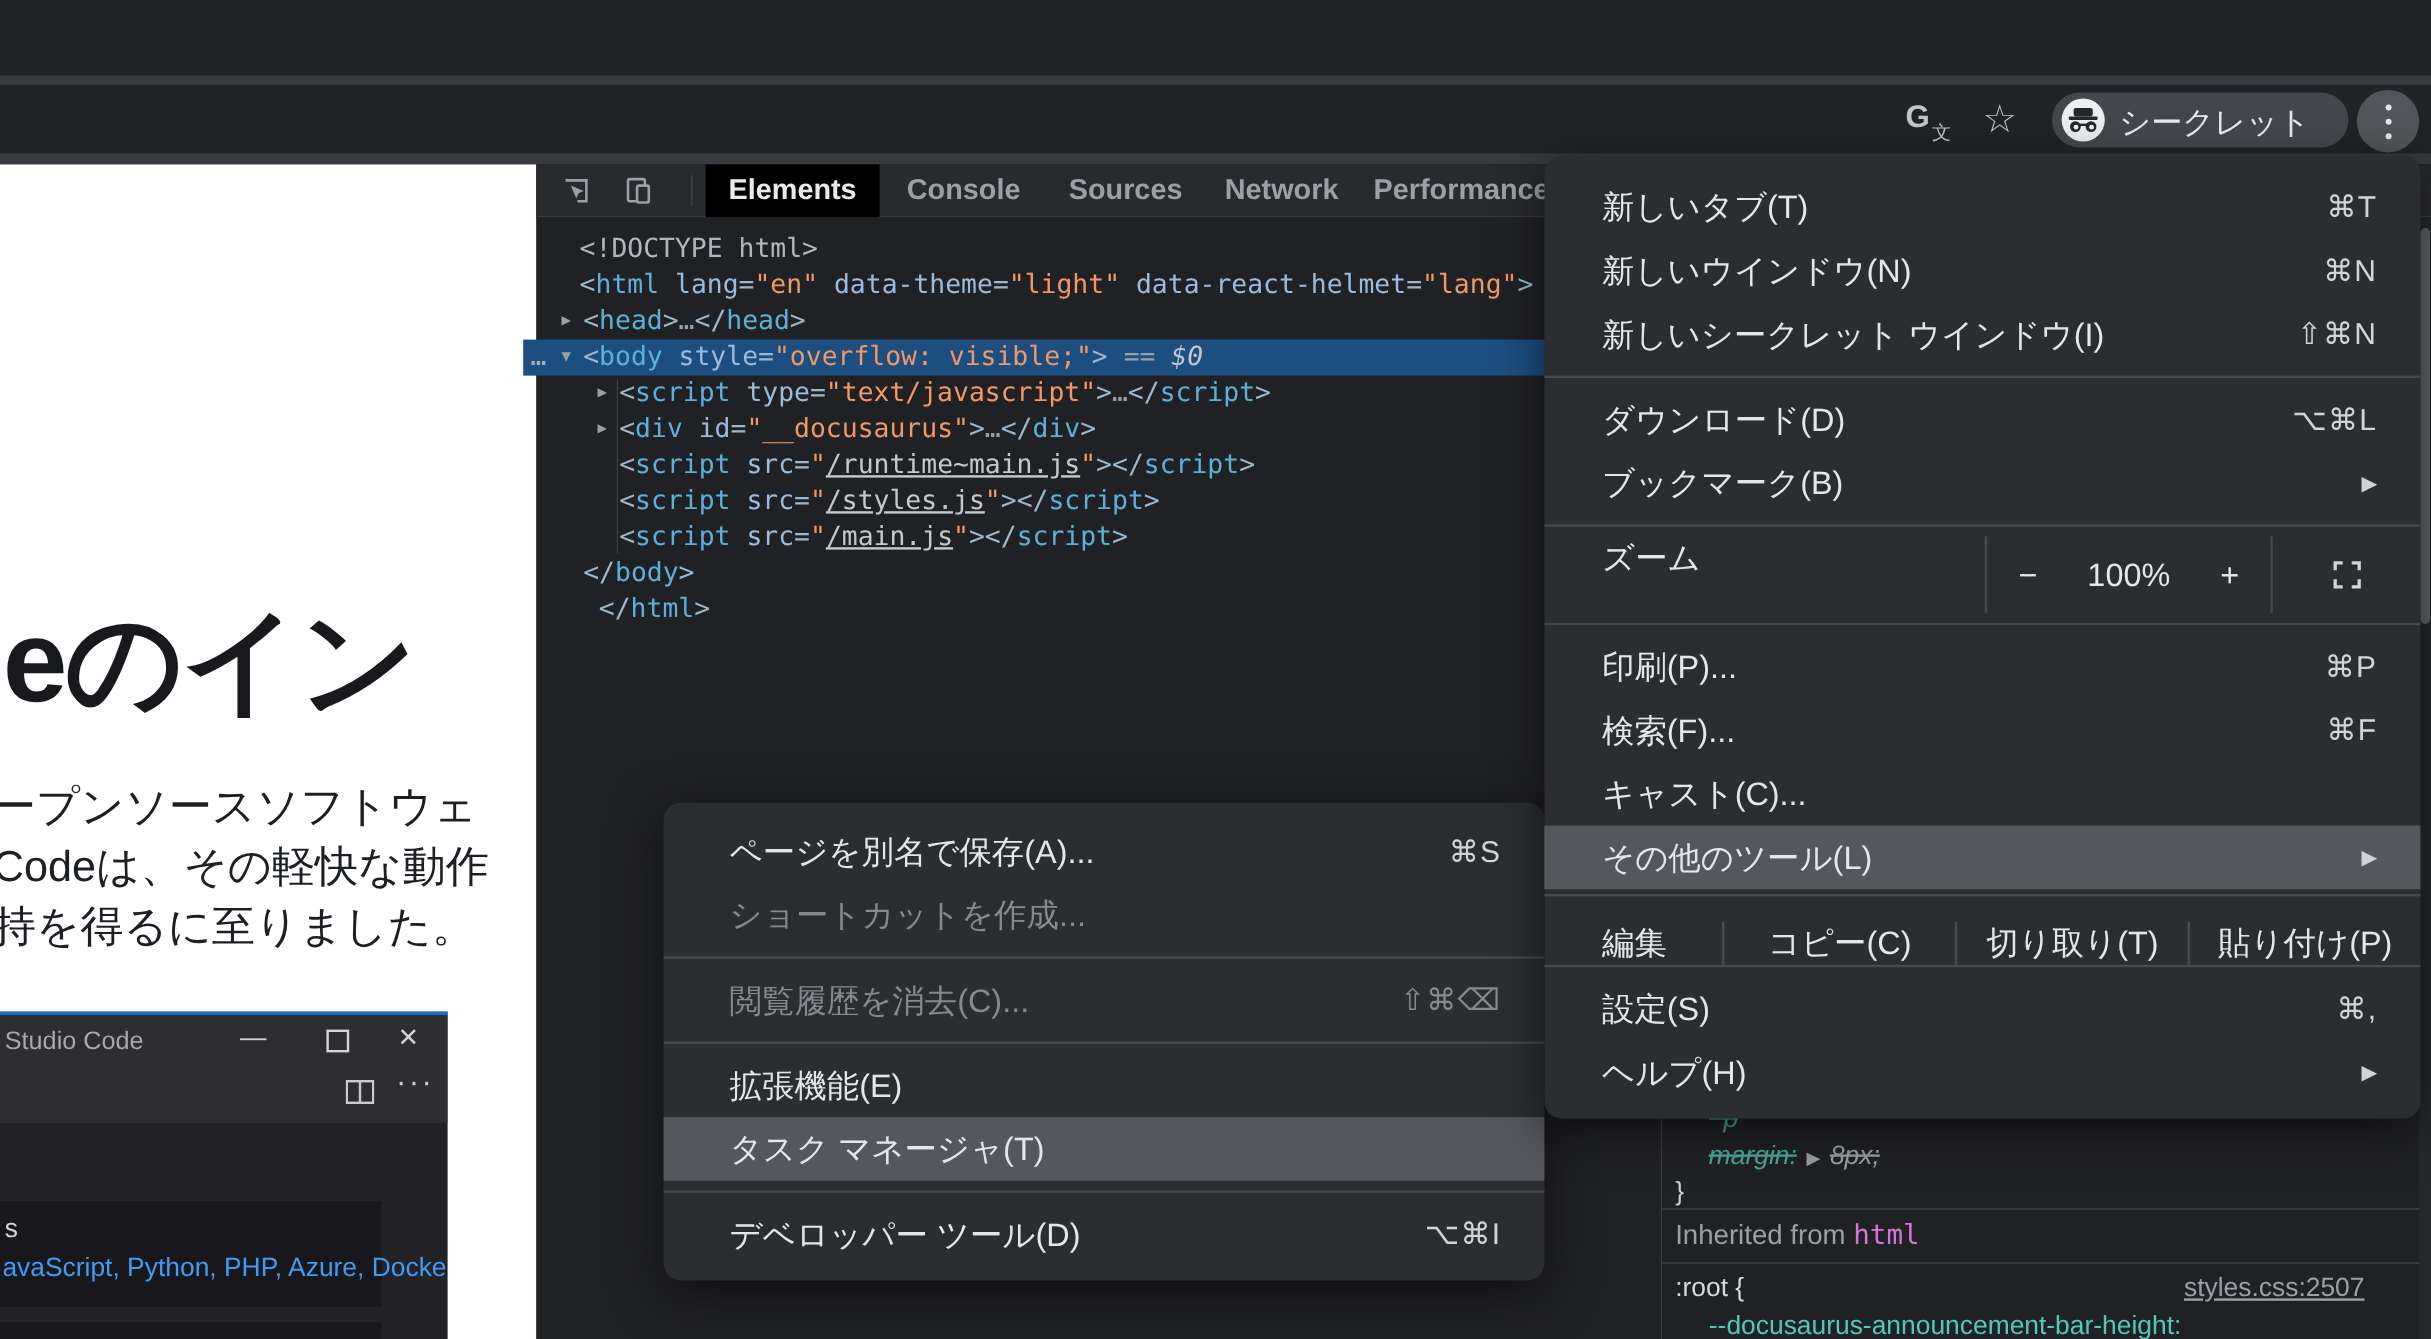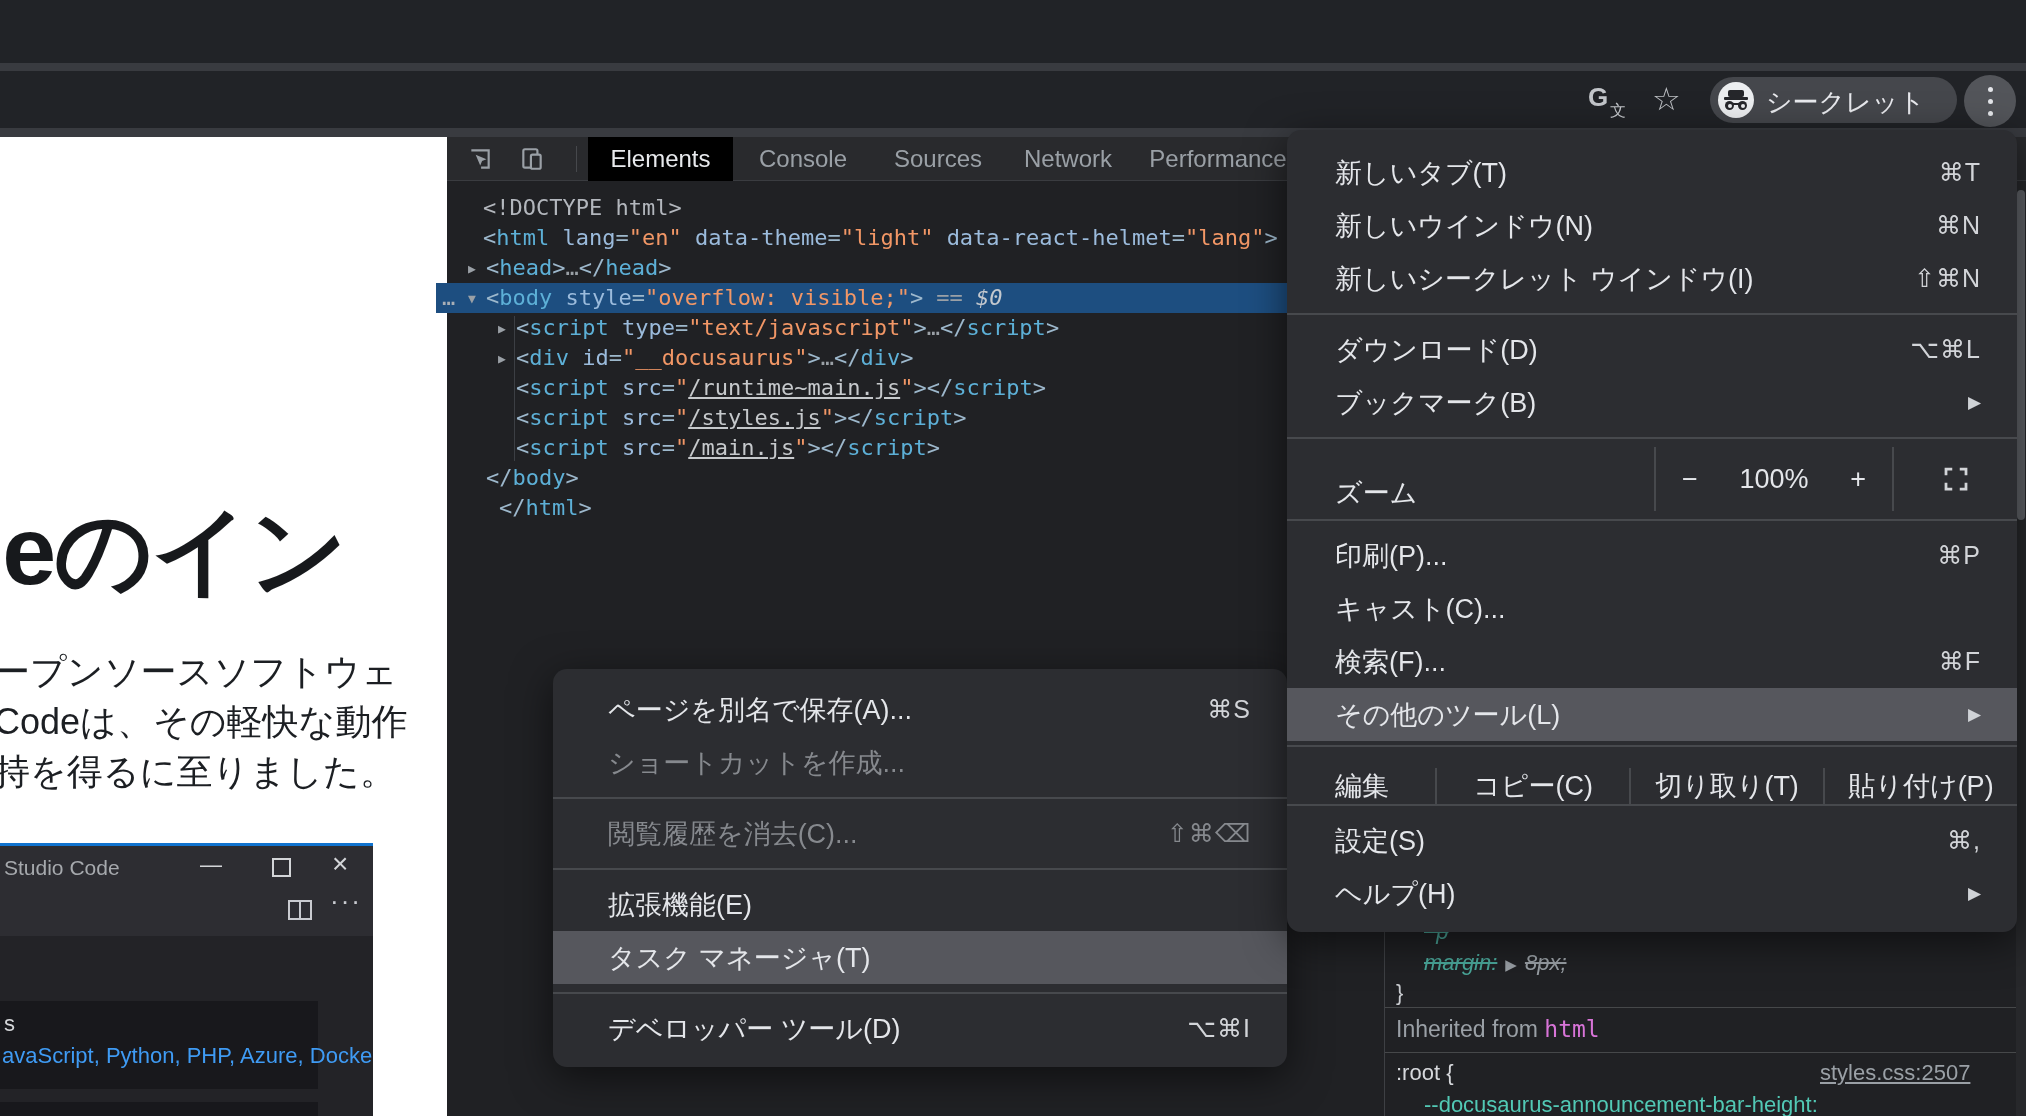--- a/index.html
+++ b/index.html
@@ -35,21 +35,21 @@
   #vs-max{position:absolute;left:272px;top:12px;width:15px;height:15px;border:2px solid #d3d5d8;}
   #vs-close{position:absolute;left:332px;top:2px;font-size:28px;color:#d3d5d8;}
   #vs-split{position:absolute;left:288px;top:54px;}
   #vs-more{position:absolute;left:330px;top:40px;font-size:26px;color:#c9cbd0;letter-spacing:2px;}
   .vs-panel{position:absolute;left:0;width:318px;background:#18181c;}
   #vs-partial{position:absolute;left:4px;top:10px;font-size:22px;color:#d4d6d9;}
   #vs-links{position:absolute;left:2px;top:42px;font-size:22px;color:#3f9bf4;white-space:nowrap;}
 
   
   #devtools{left:447px;top:137px;width:1579px;height:979px;background:#202124;}
-  #dt-tabbar{left:447px;top:137px;width:1579px;height:44px;background:#292a2d;border-bottom:1px solid #3a3c40;box-sizing:border-box;}
+  #dt-tabbar{left:447px;top:137px;width:1579px;height:44px;background:#292a2d;border-bottom:1px solid #3a3c40;box-sizing:border-box;font-weight:bold;}
   #dt-tabs{position:absolute;left:141px;top:0;height:44px;display:flex;}
   .dt-tab{height:44px;line-height:44px;text-align:center;font-size:24px;color:#9aa0a6;}
   .dt-tab.on{background:#000;color:#e8eaed;}
   #dt-divider{position:absolute;left:129px;top:9px;width:1px;height:26px;background:#46484c;}
   .dt-icon{position:absolute;top:9px;}
 
   #dom-tree{left:436px;top:193px;width:936px;font-family:"DejaVu Sans Mono","Liberation Mono",monospace;}
   .code-line{height:30px;line-height:30px;font-size:22px;white-space:pre;position:relative;box-sizing:border-box;}
   .code-line.sel{background:#1d4e80;}
   .tri{display:inline-block;width:18px;color:#9aa0a6;font-size:13px;vertical-align:middle;}
@@ -76,21 +76,21 @@
   .mi{height:53px;display:flex;align-items:center;padding:0 36px 0 48px;font-size:27px;color:#e4e6ea;}
   #context-menu .mi{padding-left:55px;}
   .mi .lbl{flex:1;white-space:nowrap;}
   .mi.hl{background:#56575d;}
   .mi.dis{color:#86898e;}
   .mi.dis .short{color:#86898e;}
   .short{font-size:25px;color:#d2d4d8;letter-spacing:1px;}
   .sub{font-size:17px;color:#cfd2d6;margin-left:12px;}
   .msep{height:2px;background:#47494d;margin:8px 0;}
   .zrow{height:64px;display:flex;align-items:stretch;}
-  .zlab{width:367px;display:flex;align-items:flex-end;padding-left:48px;box-sizing:border-box;font-size:27px;color:#e4e6ea;}
+  .zlab{width:367px;display:flex;align-items:flex-start;padding-left:48px;box-sizing:border-box;font-size:27px;color:#e4e6ea;}
   .zmid{width:240px;box-sizing:border-box;border-left:2px solid #47494d;border-right:2px solid #47494d;
     display:flex;align-items:center;justify-content:space-between;padding:0 26px;font-size:27px;color:#e4e6ea;}
   .zfs{flex:1;display:flex;align-items:center;justify-content:center;}
   .erow{height:57px;display:flex;border-top:2px solid #47494d;border-bottom:2px solid #47494d;margin:4px 0 8px;align-items:flex-end;}
   .ecell{flex:1;display:flex;align-items:center;justify-content:center;font-size:27px;color:#e4e6ea;border-left:2px solid #47494d;white-space:nowrap;}
   .ecell:first-child{flex:0 0 148px;justify-content:flex-start;padding-left:48px;border-left:none;box-sizing:border-box;}
 </style>
 </head>
 <body>
 
@@ -278,25 +278,25 @@
             <path d="M4 9V4h5M15 4h5v5M20 15v5h-5M9 20H4v-5"></path>
           </svg>
         </div>
       </div>
       <div class="msep"></div>
       <div class="mi">
         <span class="lbl">印刷(P)...</span>
         <span class="short">⌘P</span>
       </div>
       <div class="mi">
-        <span class="lbl">キャスト(C)...</span>
-      </div>
-      <div class="mi">
         <span class="lbl">検索(F)...</span>
         <span class="short">⌘F</span>
+      </div>
+      <div class="mi">
+        <span class="lbl">キャスト(C)...</span>
       </div>
       <div class="mi hl">
         <span class="lbl">その他のツール(L)</span>
         <span class="sub">▶</span>
       </div>
       <div class="erow">
         <div class="ecell">編集</div>
         <div class="ecell">コピー(C)</div>
         <div class="ecell">切り取り(T)</div>
         <div class="ecell">貼り付け(P)</div>

